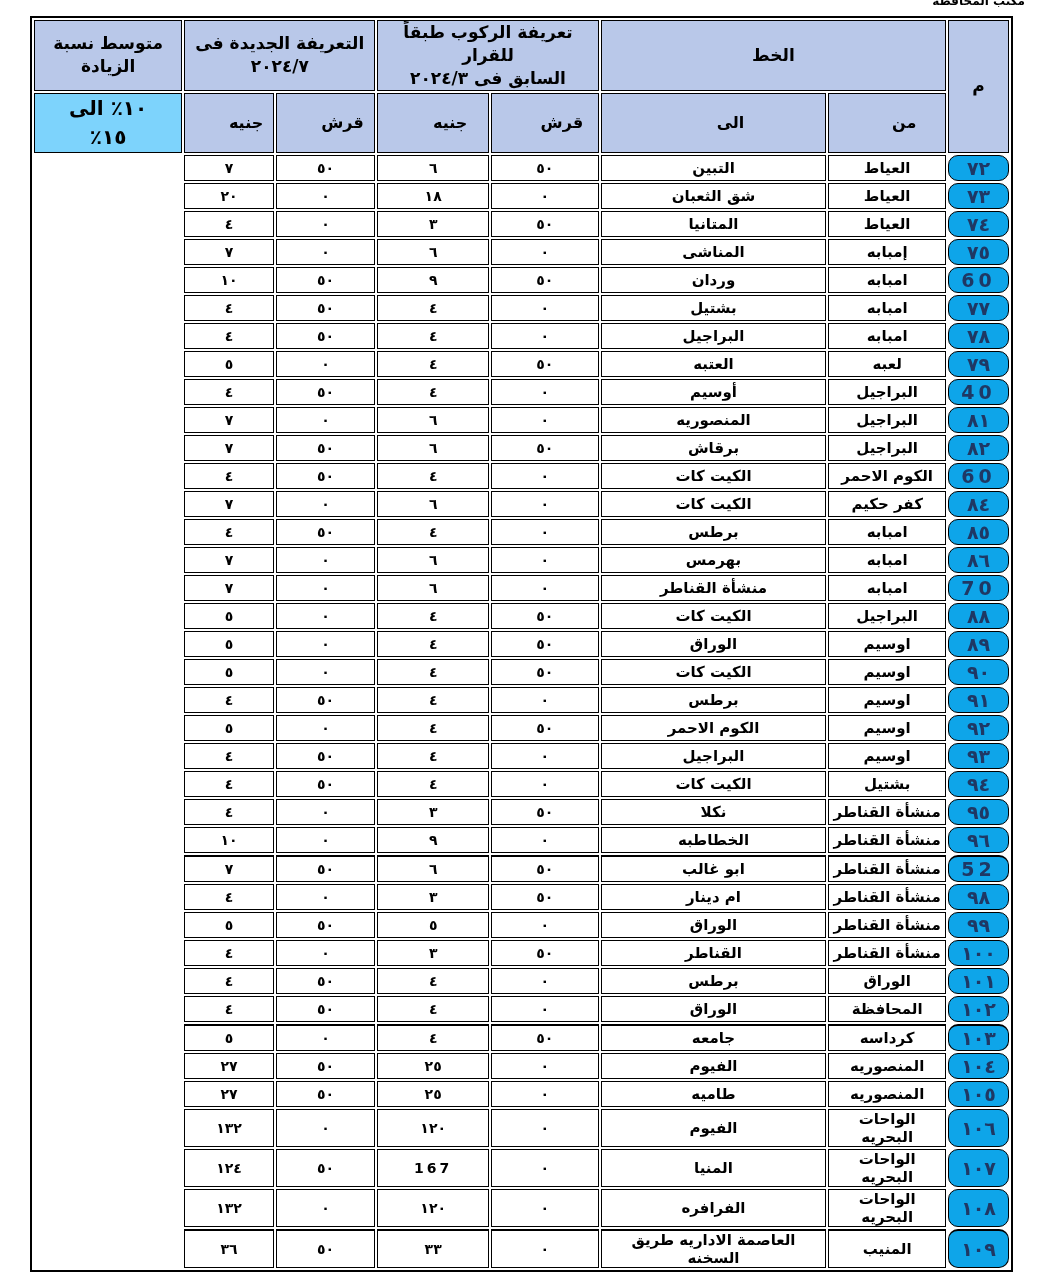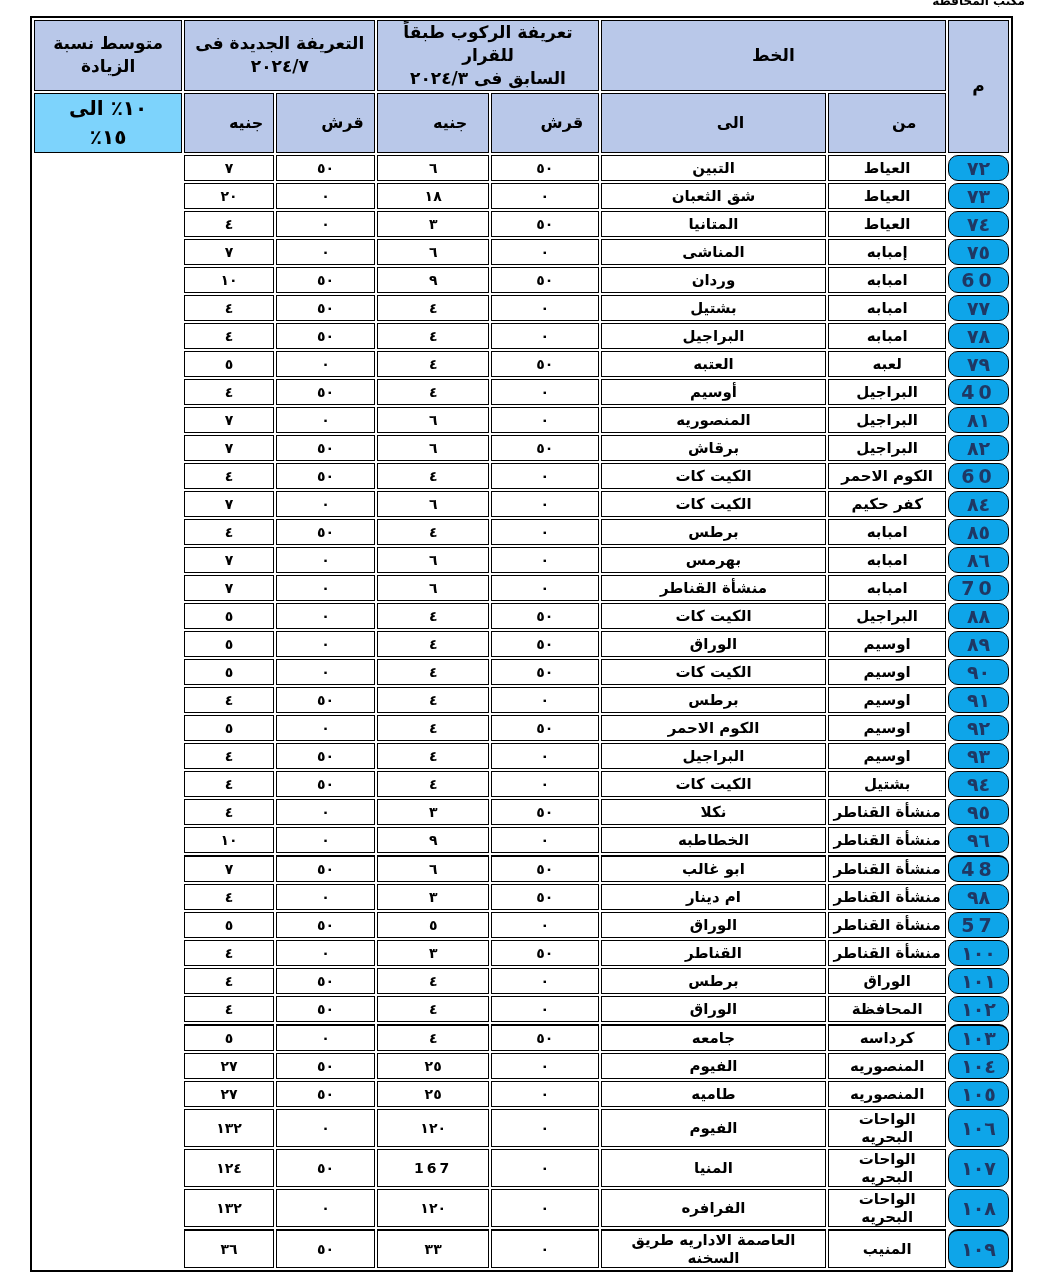--- a/index.html
+++ b/index.html
@@ -326,39 +326,39 @@
         <tr>
       <td class="num-cell">٩٦</td>
       <td>منشأة القناطر</td>
       <td>الخطاطبه</td>
       <td class="fare-cell">٠</td>
       <td class="fare-cell">٩</td>
       <td class="fare-cell">٠</td>
       <td class="fare-cell">١٠</td>
     </tr>
         <tr class="thick-top">
-      <td class="num-cell">48</td>
+      <td class="num-cell">52</td>
       <td>منشأة القناطر</td>
       <td>ابو غالب</td>
       <td class="fare-cell">٥٠</td>
       <td class="fare-cell">٦</td>
       <td class="fare-cell">٥٠</td>
       <td class="fare-cell">٧</td>
     </tr>
         <tr>
       <td class="num-cell">٩٨</td>
       <td>منشأة القناطر</td>
       <td>ام دينار</td>
       <td class="fare-cell">٥٠</td>
       <td class="fare-cell">٣</td>
       <td class="fare-cell">٠</td>
       <td class="fare-cell">٤</td>
     </tr>
         <tr>
-      <td class="num-cell">57</td>
+      <td class="num-cell">٩٩</td>
       <td>منشأة القناطر</td>
       <td>الوراق</td>
       <td class="fare-cell">٠</td>
       <td class="fare-cell">٥</td>
       <td class="fare-cell">٥٠</td>
       <td class="fare-cell">٥</td>
     </tr>
         <tr>
       <td class="num-cell">١٠٠</td>
       <td>منشأة القناطر</td>

